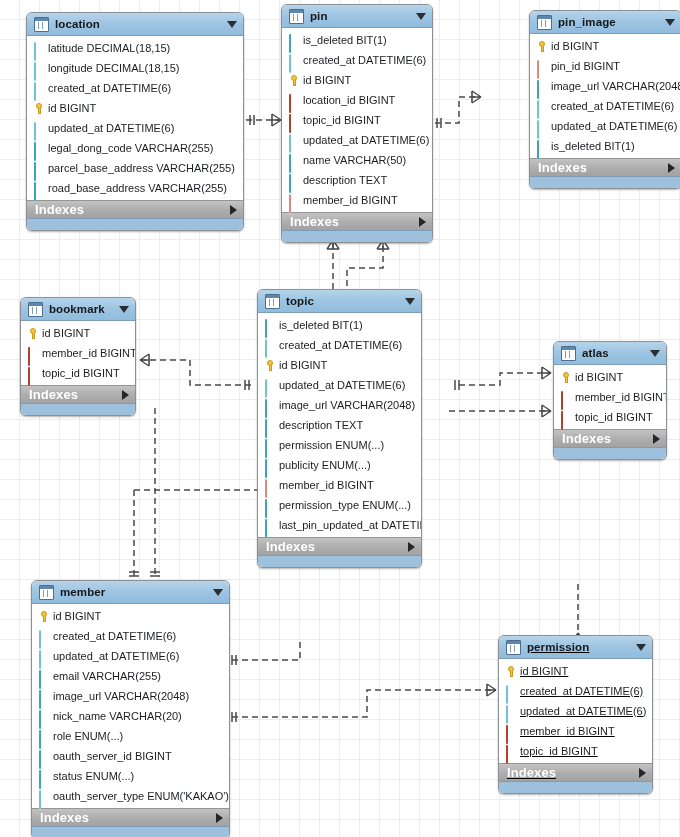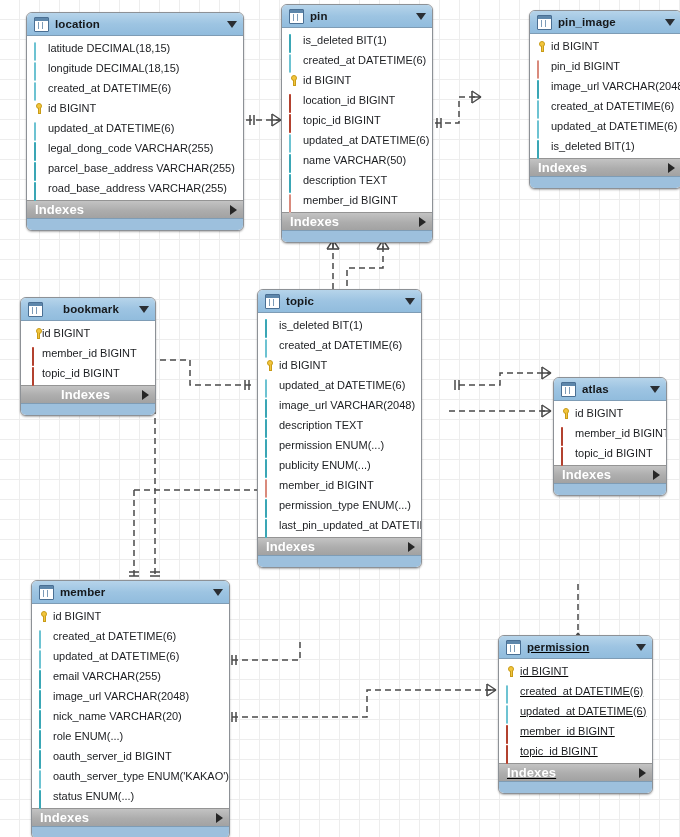--- a/index.html
+++ b/index.html
@@ -376,21 +376,21 @@
           <span class="col-ic"><span class="dia cyan-fill"></span></span>
           <span class="col-text">is_deleted BIT(1)</span>
         </div>
       </div>
       <div class="tbl-footer">
         <span class="idx-label">Indexes</span>
         <span class="idx-caret"></span>
       </div>
       <div class="tbl-strip"></div>
     </div>
-    <div class="table-box" style="left: 20px; top: 297px; width: 136px; text-align: center;">
+    <div class="table-box" style="left: 20px; top: 297px; width: 116px;">
       <div class="tbl-header">
         <span class="tbl-icon"></span>
         <span class="tbl-title">bookmark</span>
         <span class="tbl-caret"></span>
       </div>
       <div class="cols">
         <div class="col-row">
           <span class="col-ic"><span class="keyic"></span></span>
           <span class="col-text">id BIGINT</span>
         </div>
@@ -460,21 +460,21 @@
           <span class="col-ic"><span class="dia cyan-fill"></span></span>
           <span class="col-text">last_pin_updated_at DATETIME(6)</span>
         </div>
       </div>
       <div class="tbl-footer">
         <span class="idx-label">Indexes</span>
         <span class="idx-caret"></span>
       </div>
       <div class="tbl-strip"></div>
     </div>
-    <div class="table-box" style="left: 553px; top: 341px; width: 114px; margin-top: 36px;">
+    <div class="table-box" style="left: 553px; top: 341px; width: 114px;">
       <div class="tbl-header">
         <span class="tbl-icon"></span>
         <span class="tbl-title">atlas</span>
         <span class="tbl-caret"></span>
       </div>
       <div class="cols">
         <div class="col-row">
           <span class="col-ic"><span class="keyic"></span></span>
           <span class="col-text">id BIGINT</span>
         </div>
@@ -526,27 +526,27 @@
         </div>
         <div class="col-row">
           <span class="col-ic"><span class="dia cyan-fill"></span></span>
           <span class="col-text">role ENUM(...)</span>
         </div>
         <div class="col-row">
           <span class="col-ic"><span class="dia cyan-fill"></span></span>
           <span class="col-text">oauth_server_id BIGINT</span>
         </div>
         <div class="col-row">
+          <span class="col-ic"><span class="dia cyan-fill"></span></span>
+          <span class="col-text">status ENUM(...)</span>
+        </div>
+        <div class="col-row">
           <span class="col-ic"><span class="dia cyan-open"></span></span>
           <span class="col-text">oauth_server_type ENUM('KAKAO')</span>
         </div>
-        <div class="col-row">
-          <span class="col-ic"><span class="dia cyan-fill"></span></span>
-          <span class="col-text">status ENUM(...)</span>
-        </div>
       </div>
       <div class="tbl-footer">
         <span class="idx-label">Indexes</span>
         <span class="idx-caret"></span>
       </div>
       <div class="tbl-strip"></div>
     </div>
     <div class="table-box" style="left: 498px; top: 635px; width: 155px; text-decoration: underline;">
       <div class="tbl-header">
         <span class="tbl-icon"></span>

